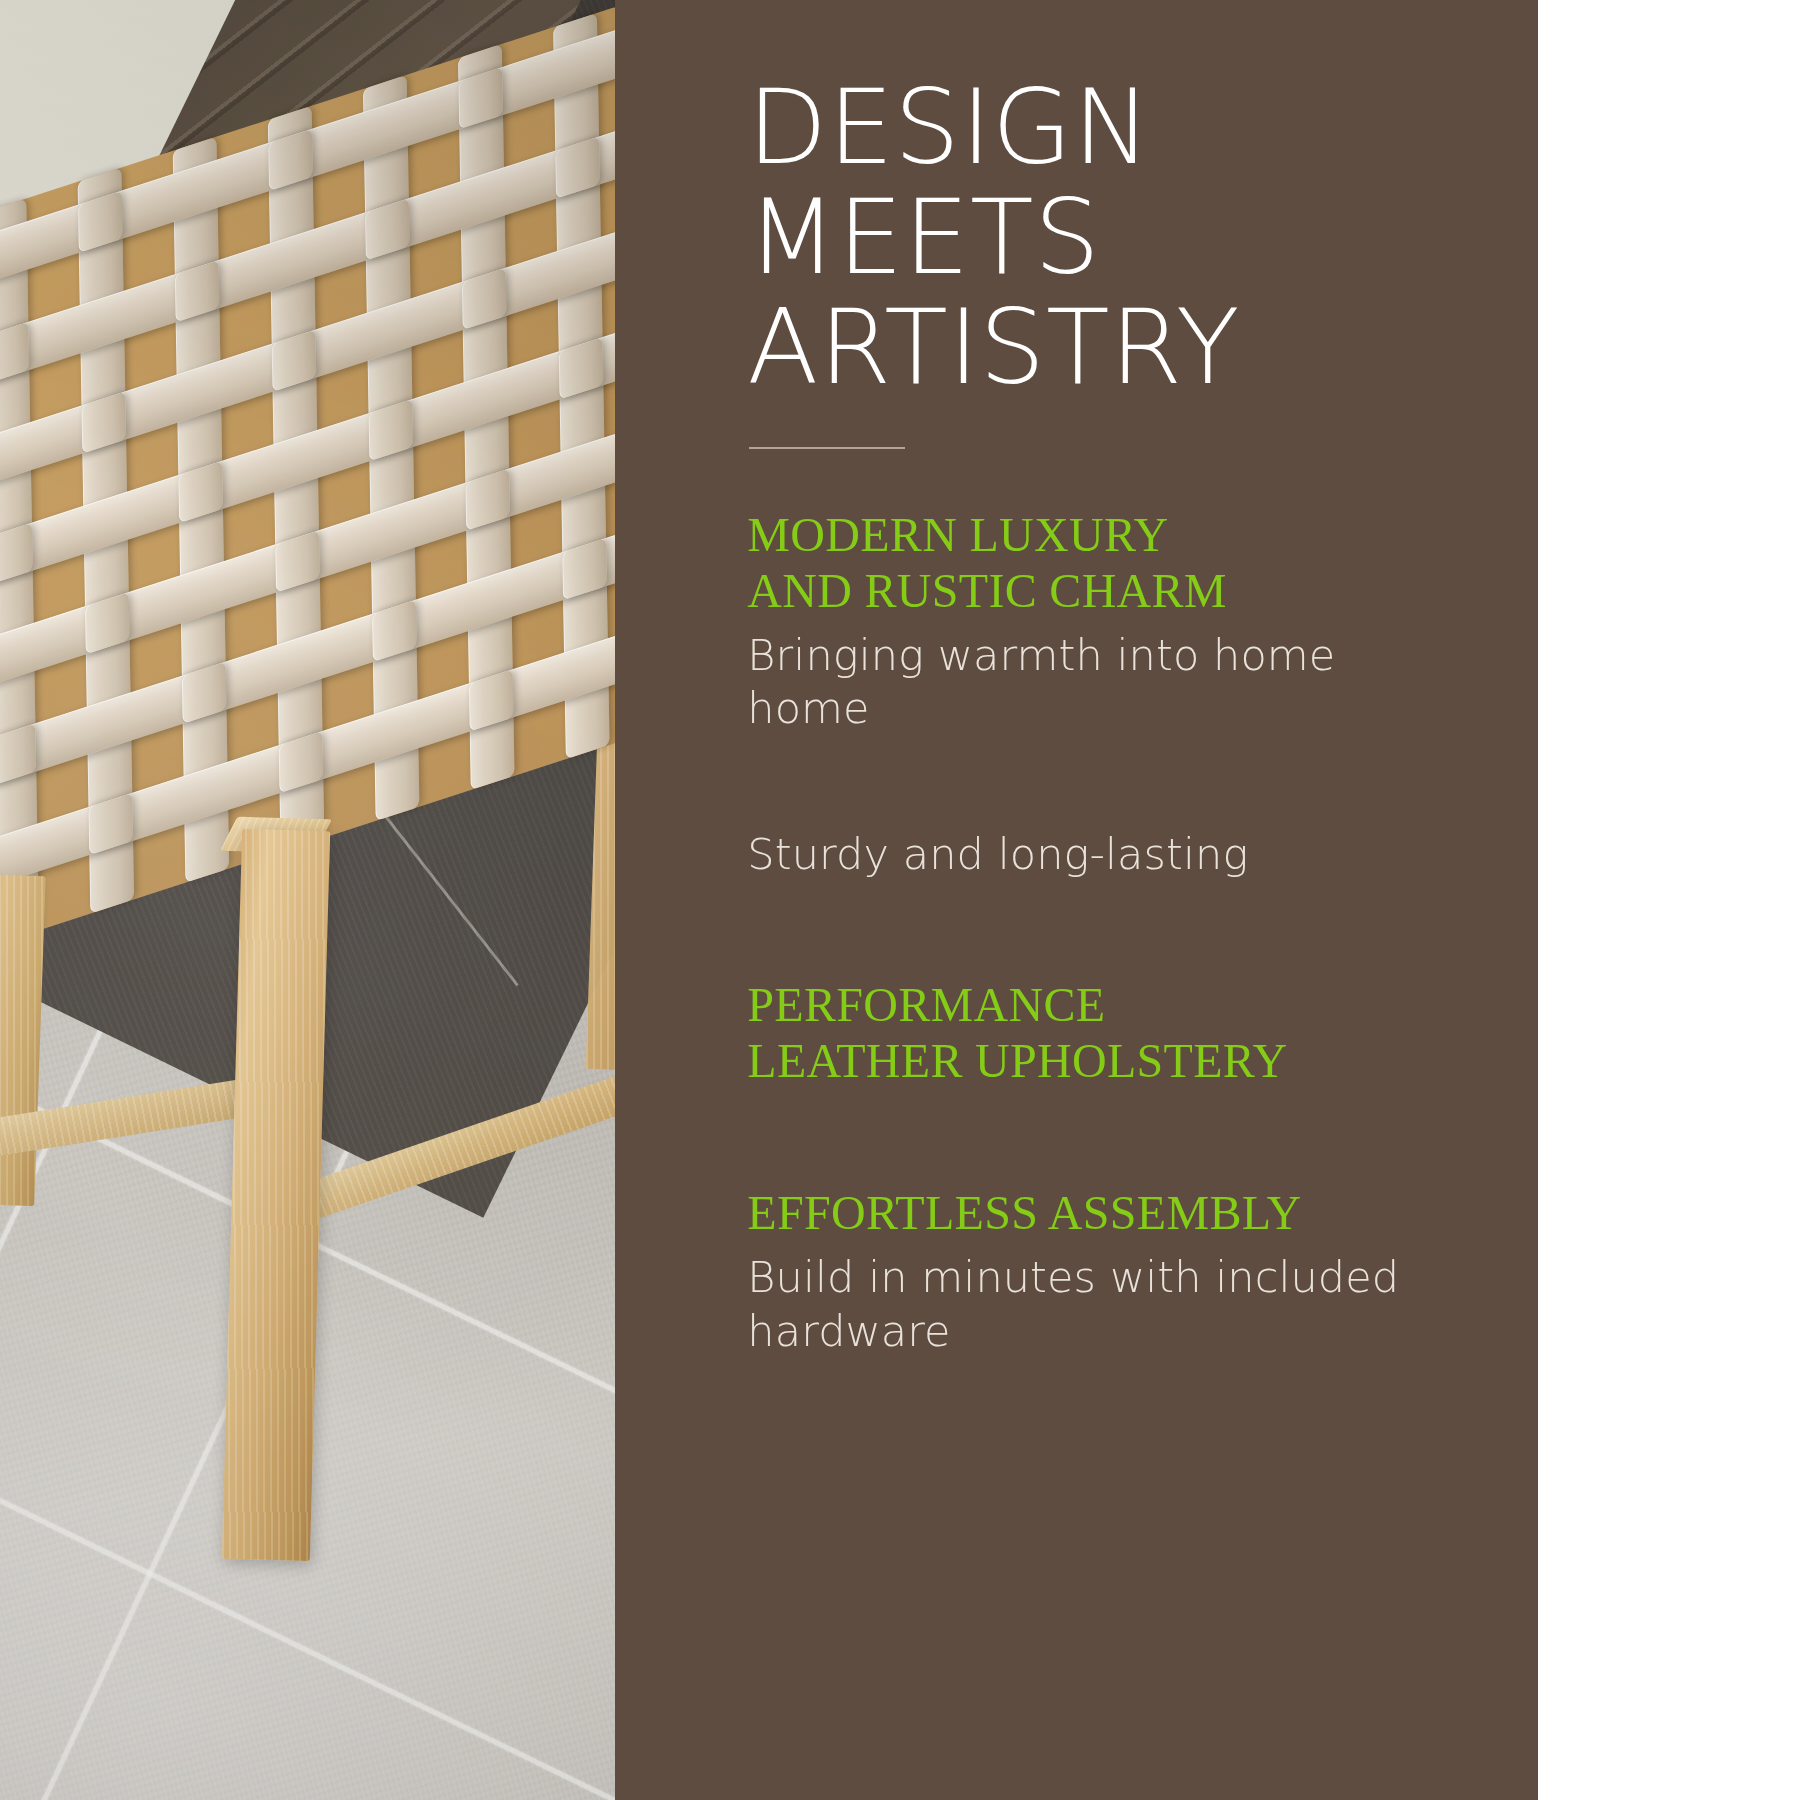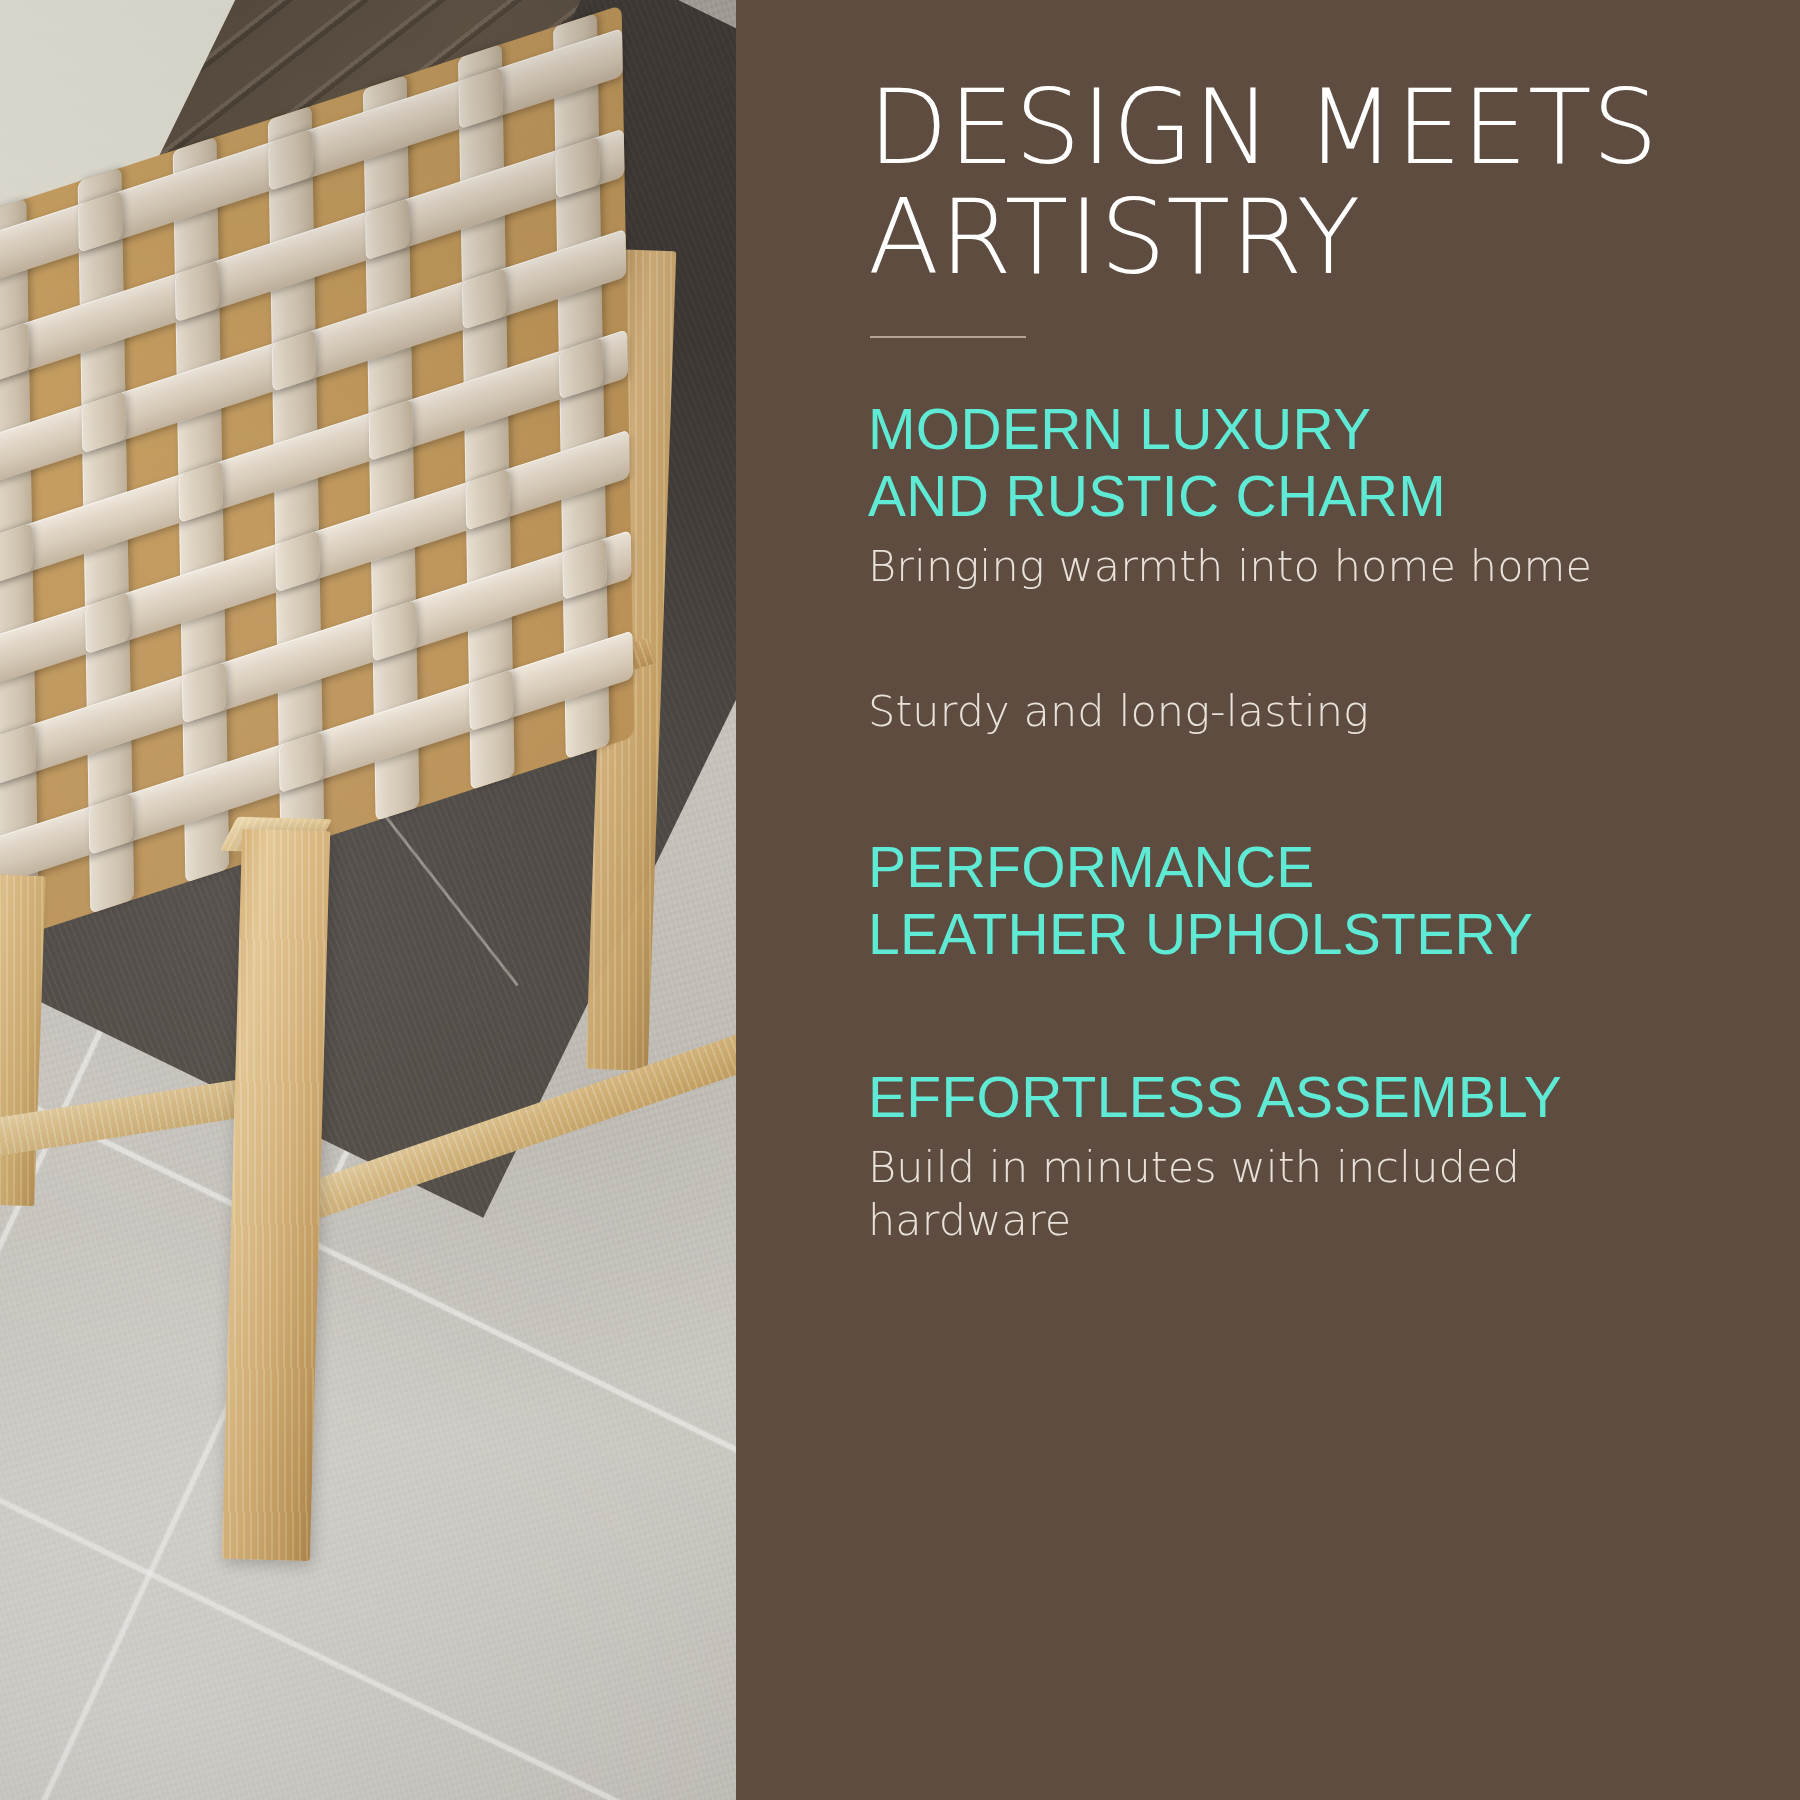--- a/index.html
+++ b/index.html
@@ -6,21 +6,21 @@
   * { margin:0; padding:0; box-sizing:border-box; }
   html, body {
     width:1800px; height:1800px;
     background:#fff;
     font-family:"Liberation Sans", sans-serif;
     overflow:hidden;
   }
 
   .board {
     position:relative;
-    width:1800px; height:1800px;
+    width:1538px; height:1800px;
     display:flex;
   }
 
   
   .photo {
     position:relative;
     width:736px; height:1800px;
     overflow:hidden;
     background:#b9b4ad;
   }
@@ -222,26 +222,26 @@
 
   .features{
     margin-top:58px;
   }
   .feature{
     margin-bottom:78px;
   }
   .feature:last-child{ margin-bottom:4px; }
 
   .f-title{
-    color:#5eead4;
-    font-size:57px;
+    color:#84cc16;
+    font-size:48px;
     line-height:1.17;
     font-weight:300;
     letter-spacing:.3px;
-    font-family:Liberation Sans, sans-serif;
+    font-family:Liberation Serif, serif;
     font-stretch:semi-condensed;
     white-space:pre-line;
   }
   .f-sub{
     color:#e9e2da;
     font-size:43px;
     line-height:1.24;
     font-weight:300;
     margin-top:10px;
     letter-spacing:.1px;

